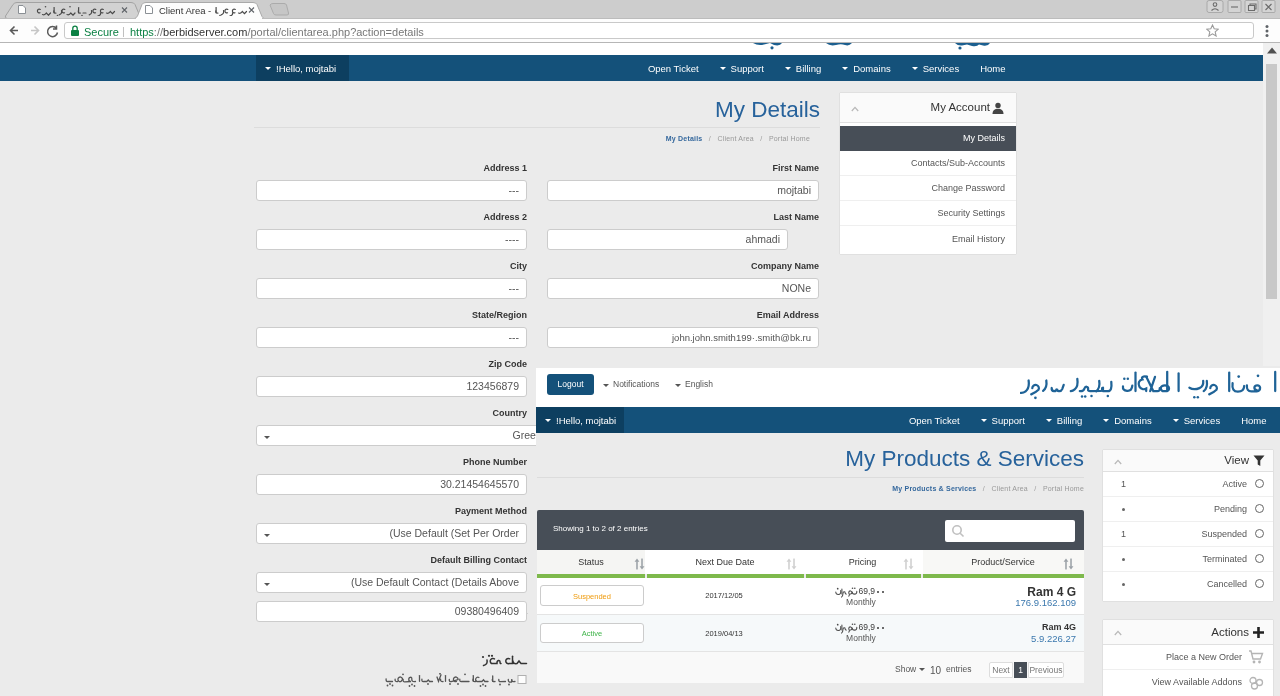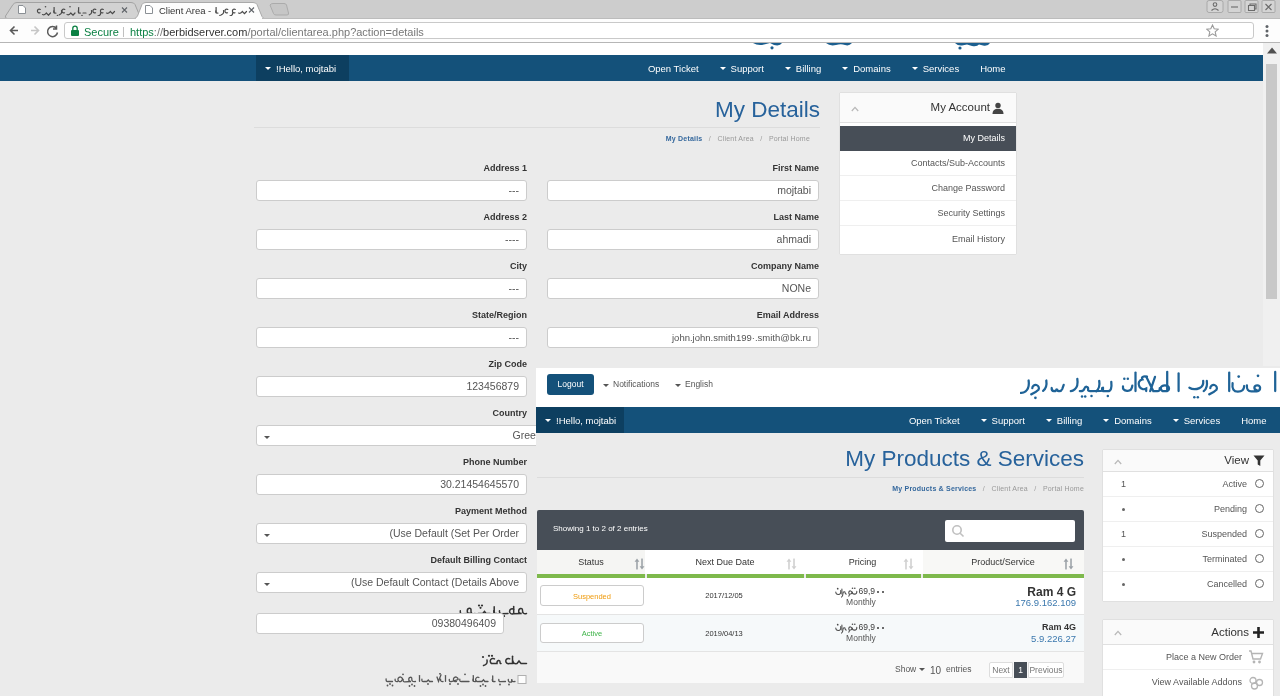--- a/index.html
+++ b/index.html
@@ -172,21 +172,21 @@
 </div>
 
 <div class="abs h1" style="left:600px;top:97px;width:220px;">My Details</div>
 <div class="abs" style="left:254px;top:127px;width:566px;height:1px;background:#dcdcdc;"></div>
 <div class="abs crumb" style="left:510px;top:135px;width:300px;"><a>My Details</a> &nbsp;&nbsp;/&nbsp;&nbsp; Client Area &nbsp;&nbsp;/&nbsp;&nbsp; Portal Home</div>
 
 <div id="formright">
   <div class="abs lbl" style="left:547px;top:163px;width:272px;">First Name</div>
   <div class="abs inp" style="left:547px;top:180px;width:272px;">mojtabi</div>
   <div class="abs lbl" style="left:547px;top:212px;width:272px;">Last Name</div>
-  <div class="abs inp" style="left:547px;top:229px;width:272px;">ahmadi</div>
+  <div class="abs inp" style="left:547px;top:229px;width:241px;">ahmadi</div>
   <div class="abs lbl" style="left:547px;top:261px;width:272px;">Company Name</div>
   <div class="abs inp" style="left:547px;top:278px;width:272px;">NONe</div>
   <div class="abs lbl" style="left:547px;top:310px;width:272px;">Email Address</div>
   <div class="abs inp" style="left:547px;top:327px;width:272px;font-size:9.5px;">john.john.smith199·.smith@bk.ru</div>
 </div>
 <div id="formleft">
   <div class="abs lbl" style="left:256px;top:163px;width:271px;">Address 1</div>
   <div class="abs inp" style="left:256px;top:180px;width:271px;">---</div>
   <div class="abs lbl" style="left:256px;top:212px;width:271px;">Address 2</div>
   <div class="abs inp" style="left:256px;top:229px;width:271px;">----</div>
@@ -214,21 +214,21 @@
       <path d="M32 9.5 h-4 l-1.5 -2 -1.8 2 h-4.5"></path>
       <path d="M17 9.5 q-4.5 1 -4 -3 q0.3 -2.5 -1.8 -2.2 q-2.2 0.3 -1.9 3.2 q0.3 2.6 3 2 l-7.5 0.3 q-3 0.3 -2.5 -3"></path>
     </g>
     <g fill="#333">
         <circle cx="46" cy="12" r="1.1"></circle>
         <circle cx="21" cy="1.5" r="1.1"></circle>
         <circle cx="24" cy="1.5" r="1.1"></circle>
         <circle cx="22.5" cy="3.8" r="1.1"></circle>
       </g>
   </svg>
-  <div class="abs inp" style="left:256px;top:601px;width:248px;margin-top:12px;">09380496409</div>
+  <div class="abs inp" style="left:256px;top:601px;width:271px;">09380496409</div>
   <svg class="abs" style="left:479px;top:654px;" width="49" height="13" viewBox="0 0 49 13">
     <g fill="none" stroke="#333" stroke-width="1.5" stroke-linecap="round">
       <path d="M47.5 9.5 h-5.5 l-2 -2.5 -2 2.5 q-4 0.8 -4.2 -3 v3 h-3.6 a2.6 2.6 0 1 1 0.5 -4.7"></path>
       <path d="M33.5 9.3 V2.2"></path>
       <path d="M22 9.5 q-1 0.3 -1 -1.5 q0 -1.8 -1.6 -1.4 q-1.6 0.4 -1.4 2.9 l-5.5 0 a2.7 2.7 0 1 1 3 -4.6"></path>
       <path d="M8 6 q1 4.5 -3.5 5.5"></path>
     </g>
     <g fill="#333">
         <circle cx="10" cy="1.8" r="1.1"></circle>
         <circle cx="13" cy="1.8" r="1.1"></circle>

